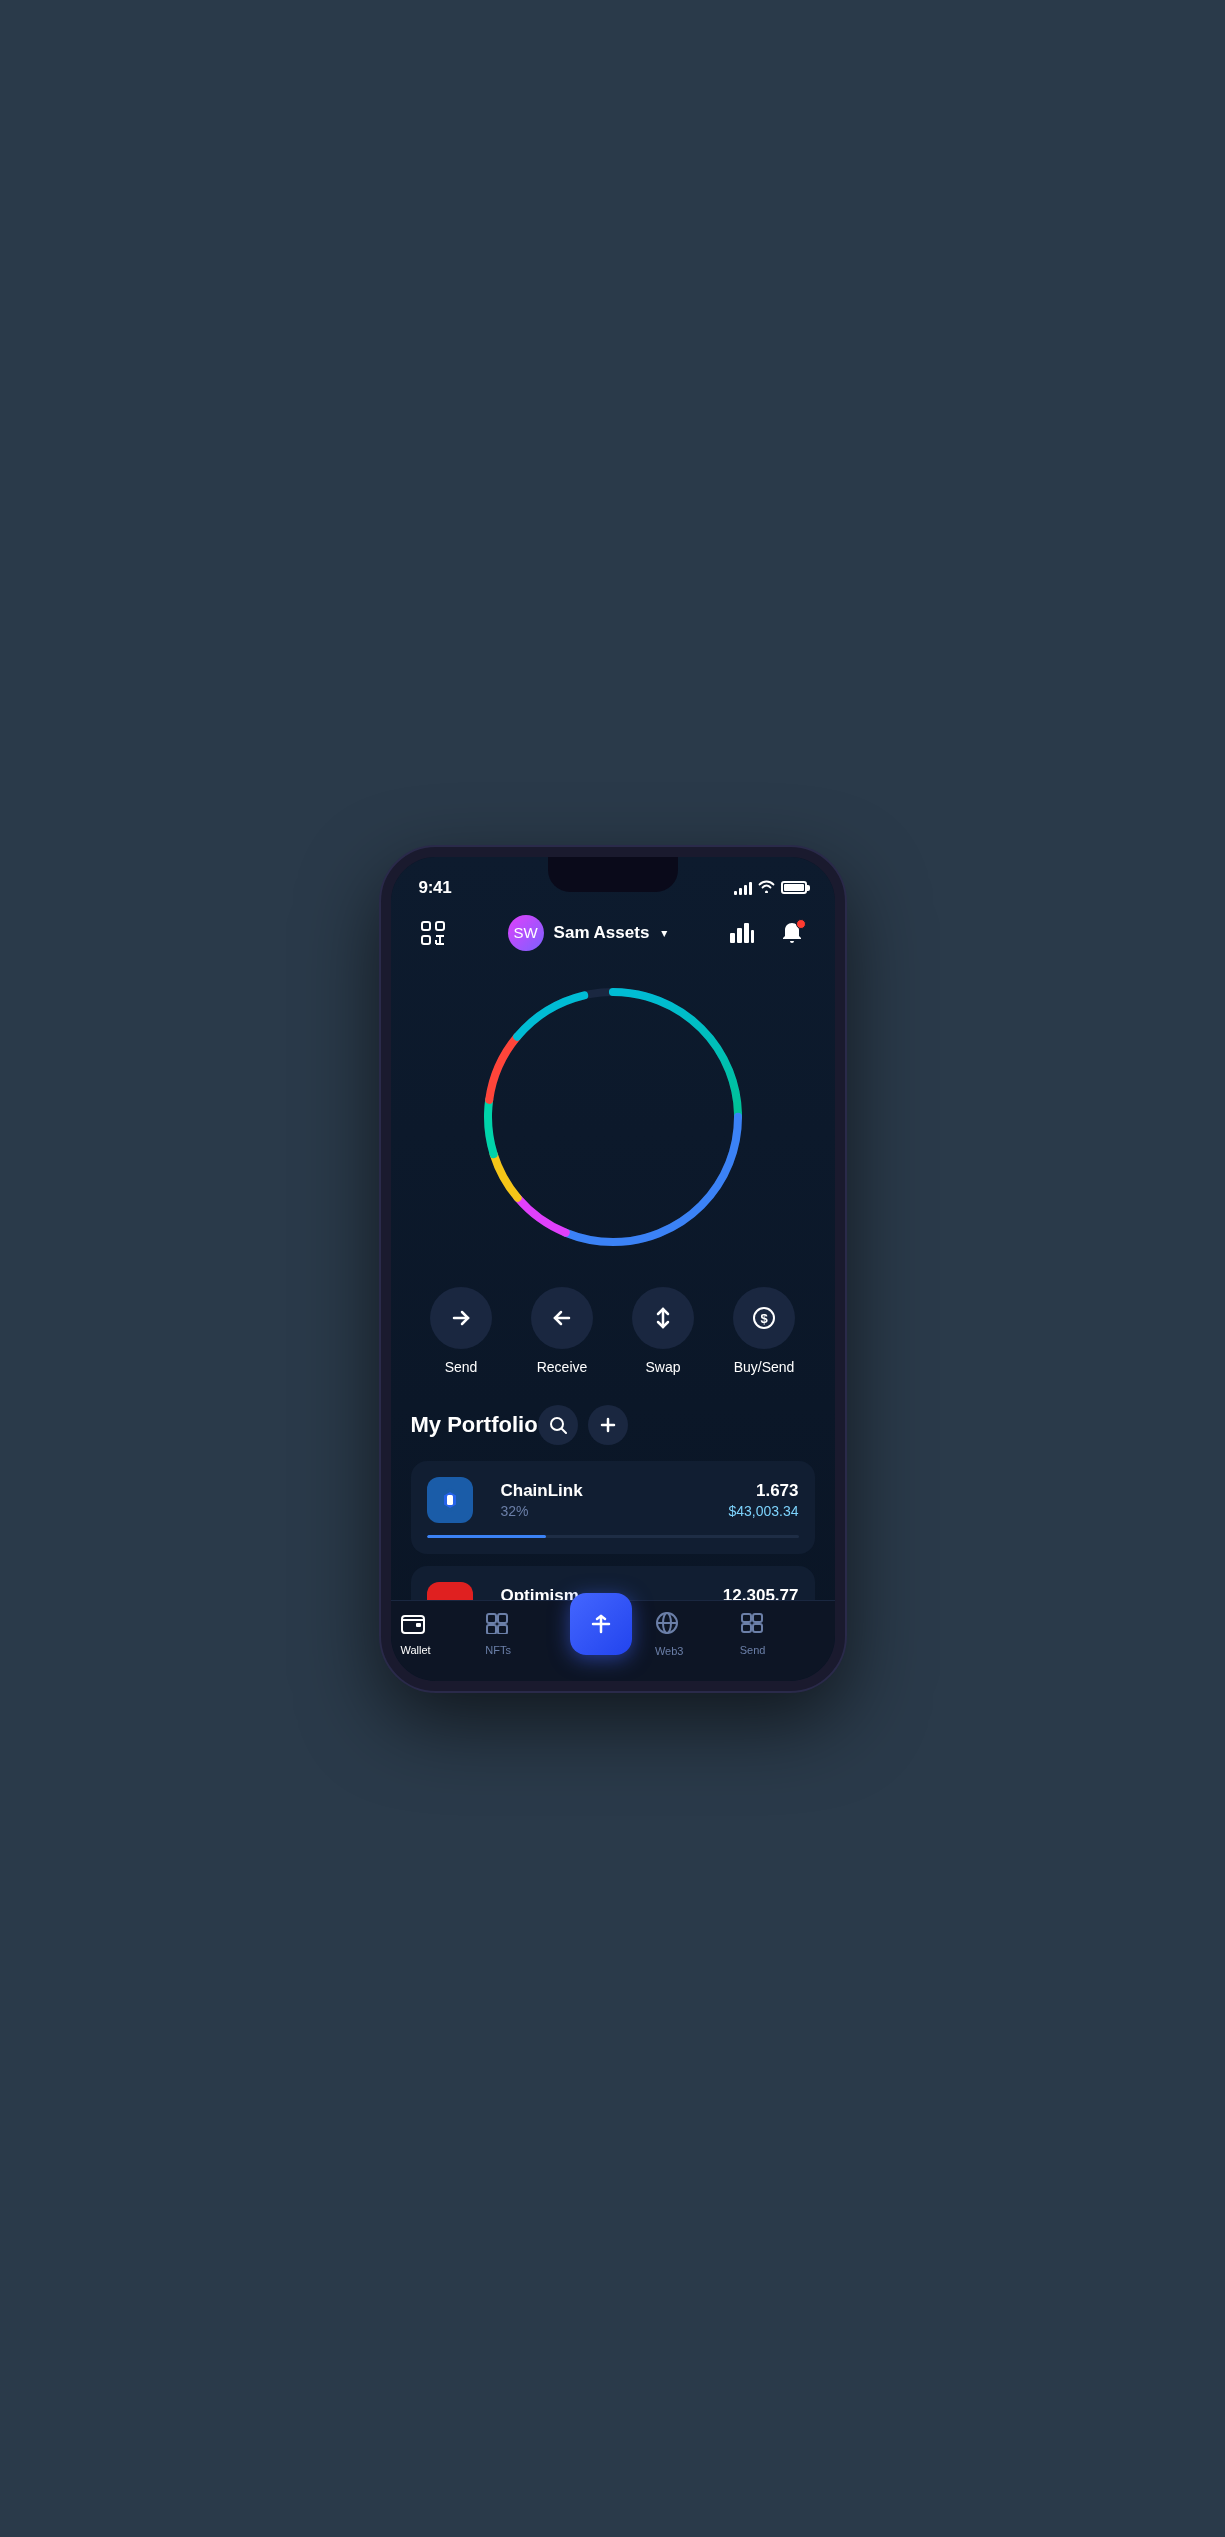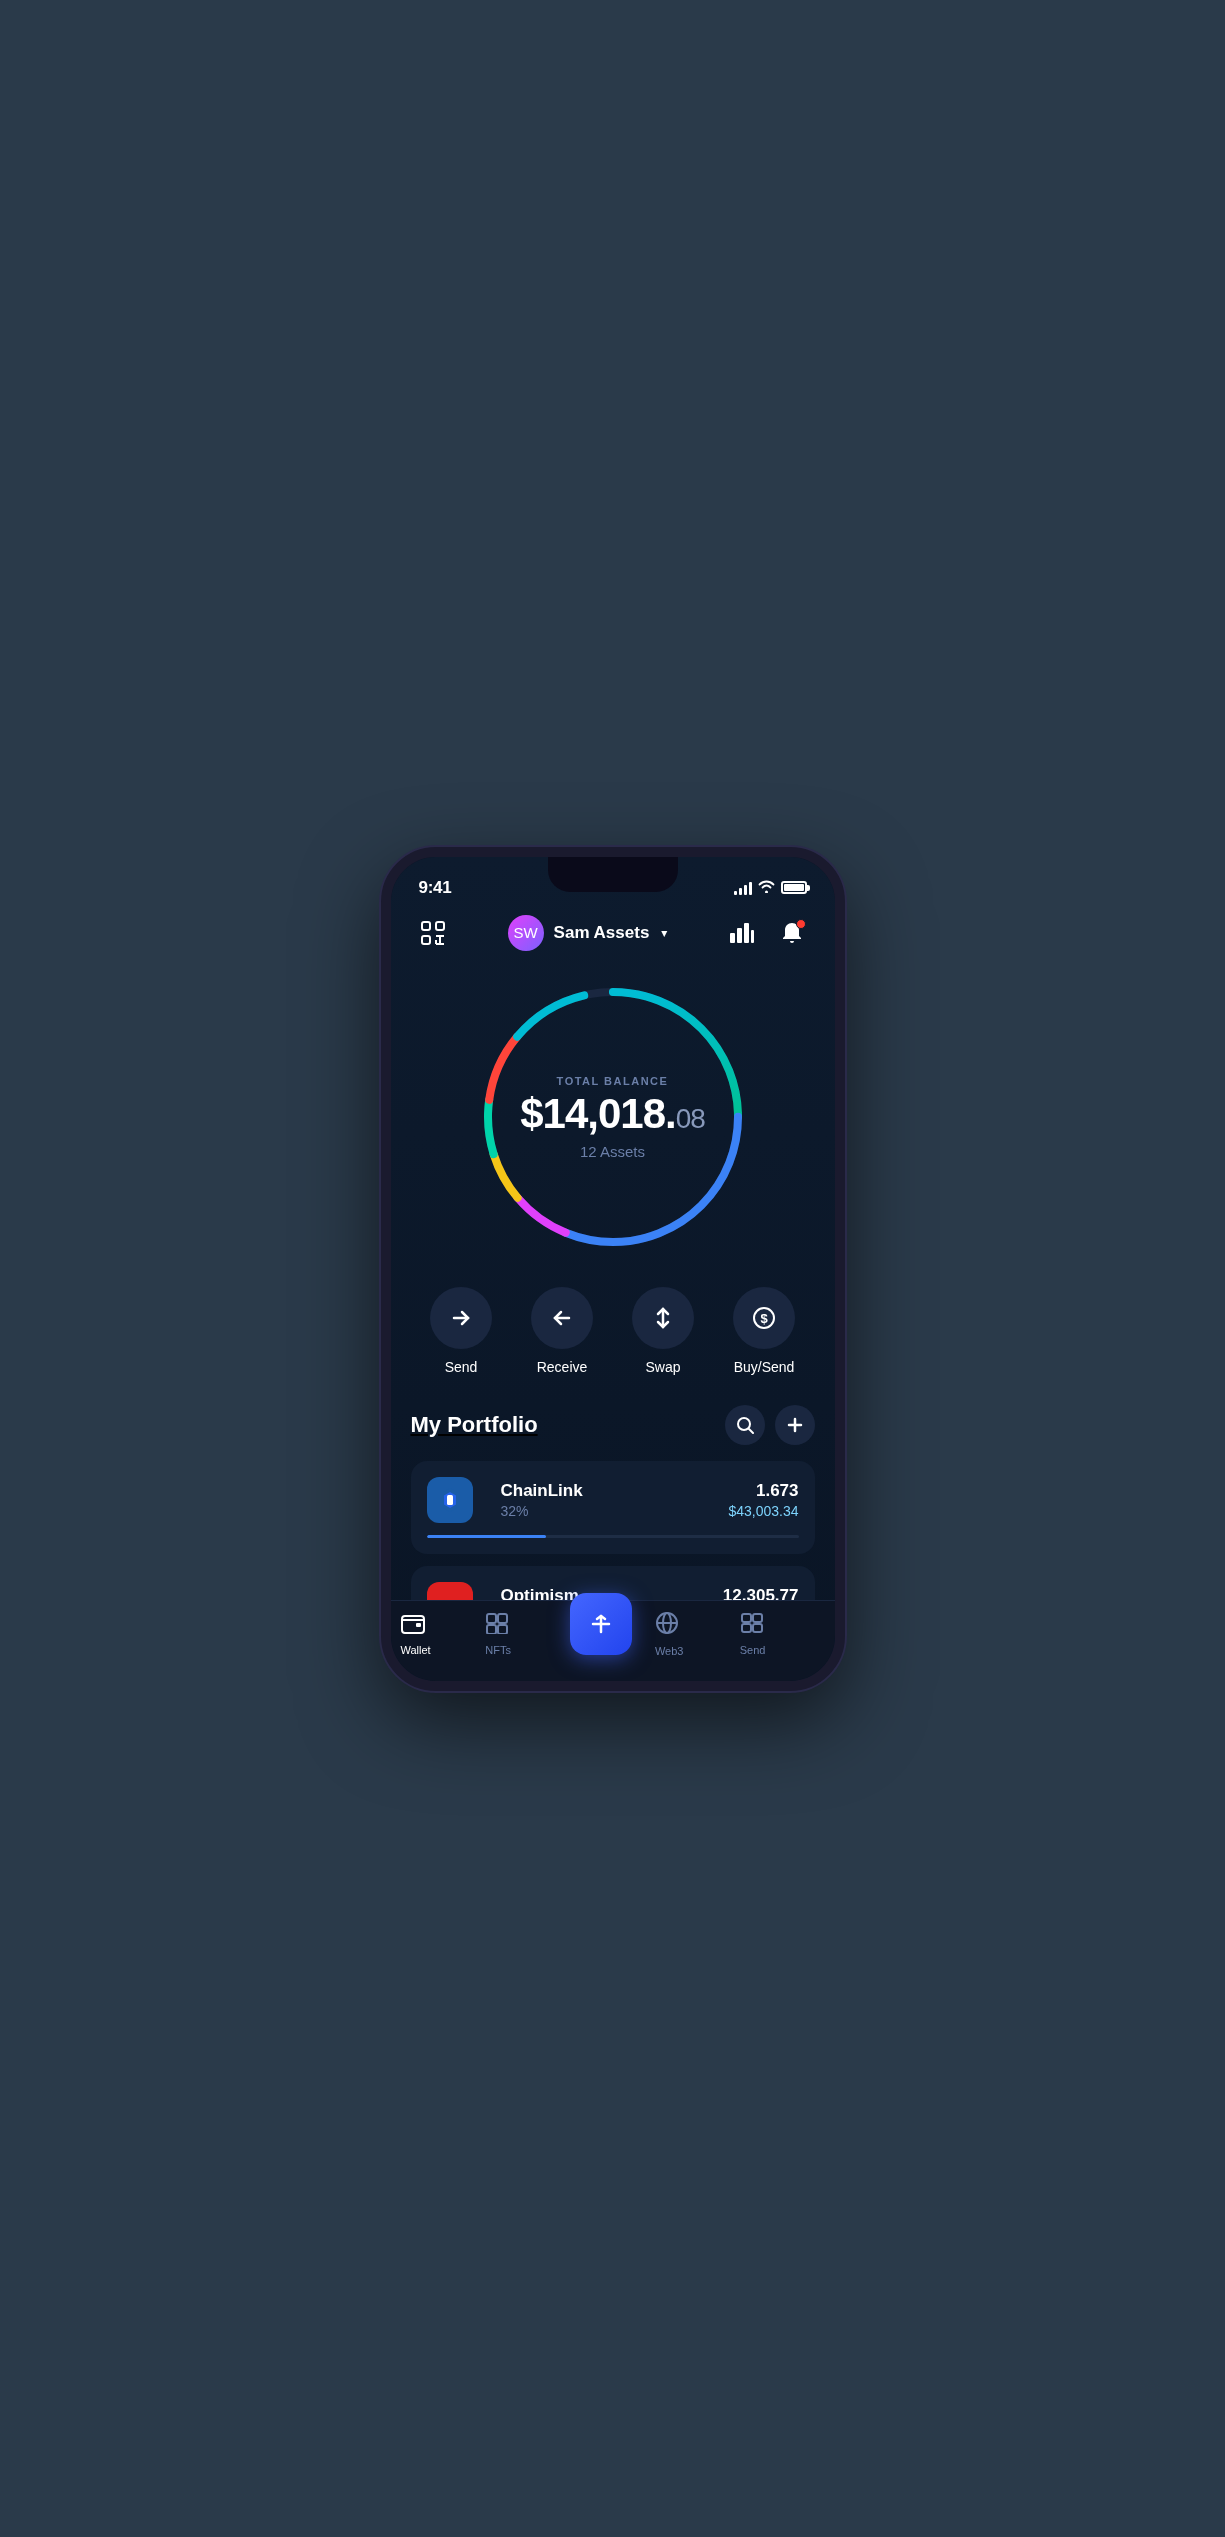--- a/index.html
+++ b/index.html
@@ -260,24 +260,23 @@
       color: #fff;
       font-weight: 500;
     }
 
     
     .portfolio-section {
       padding: 0 20px;
     }
     .portfolio-header {
       display: flex;
-      justify-content: space-between;
+      justify-content: flex-start;
       align-items: center;
       margin-bottom: 16px;
-      text-decoration: underline;
     }
     .portfolio-title {
       font-size: 22px;
       font-weight: 700;
       color: #fff;
     }
     .portfolio-actions {
       display: flex;
       gap: 10px;
     }
@@ -499,27 +498,20 @@
           <circle cx="140" cy="140" r="125" stroke="#ff453a" stroke-width="8" stroke-dasharray="70 715" stroke-dashoffset="-606" stroke-linecap="round"></circle>
 
           <circle cx="140" cy="140" r="125" stroke="#00bcd4" stroke-width="8" stroke-dasharray="80 705" stroke-dashoffset="-676" stroke-linecap="round"></circle>
           <defs>
             <linearGradient id="greenGrad" x1="0%" y1="0%" x2="100%" y2="0%">
               <stop offset="0%" stop-color="#00c853"></stop>
               <stop offset="100%" stop-color="#00bcd4"></stop>
             </linearGradient>
           </defs>
         </svg>
-        <div class="balance-info">
-          <div class="balance-label">TOTAL BALANCE</div>
-          <div class="balance-amount">
-            <span>$14,018.</span><span class="balance-cents">08</span>
-          </div>
-          <div class="balance-assets">12 Assets</div>
-        </div>
       </div>
     </div>
 
     <div class="actions-row">
       <div class="action-btn">
         <div class="action-icon-circle">
           <svg width="24" height="24" viewBox="0 0 24 24" fill="none" stroke="white" stroke-width="2.5" stroke-linecap="round">
             <line x1="5" y1="12" x2="19" y2="12"></line>
             <polyline points="13,6 19,12 13,18"></polyline>
           </svg>

